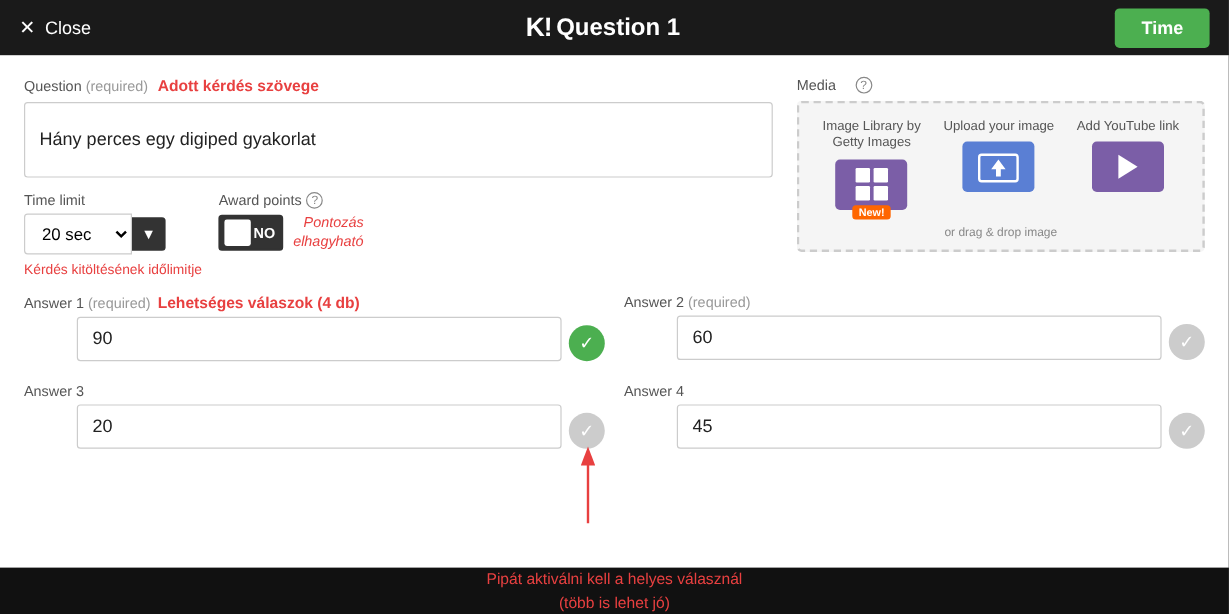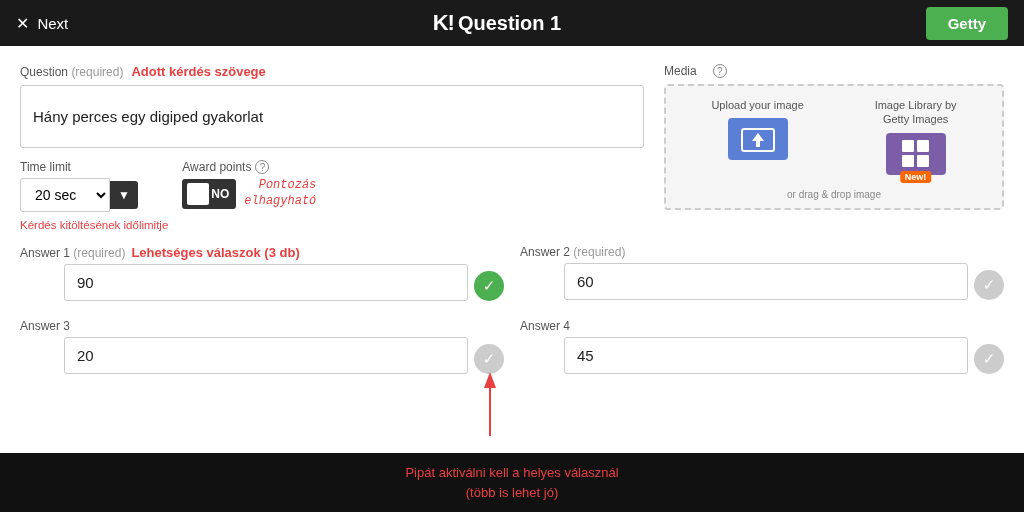--- a/index.html
+++ b/index.html
@@ -349,21 +349,20 @@
       flex-shrink: 0;
     }
     .check-btn.active { background: #4caf50; color: #fff; }
     .check-btn.inactive { background: #ccc; color: #fff; }
 
     
     .bottom-bar {
       background: #111;
       color: #e84040;
       text-align: center;
-      padding: 10px;
       font-size: 13px;
       line-height: 1.5;
       flex-shrink: 0;
     }
 
     .main-wrapper {
       position: relative;
       flex: 1;
       display: flex;
       flex-direction: column;
@@ -395,27 +394,27 @@
       border-bottom: 10px solid transparent;
       border-left: 16px solid #fff;
     }
   </style>
 </head>
 <body>
 
 <div class="header">
   <div class="header-left">
     <span class="close-x">✕</span>
-    <span>Next</span>
+    <span>Close</span>
   </div>
   <div class="header-title">
     <span class="kahoot-logo">K!</span>
     <span>Question 1</span>
   </div>
-  <button class="next-btn">Getty</button>
+  <button class="next-btn">Time</button>
 </div>
 
 <div class="main-wrapper">
   <div class="main-content">
 
     <div class="top-row">
 
       <div class="question-section">
         <div class="question-label-row">
           <span class="label-text">Question <span style="color:#999">(required)</span></span>
@@ -444,74 +443,80 @@
           <div class="award-points-section">
             <div class="award-label-row">
               <span class="award-label">Award points</span>
               <span class="help-icon">?</span>
             </div>
             <div class="toggle-row">
               <div class="toggle-switch">
                 <div class="toggle-knob"></div>
                 <span class="toggle-no">NO</span>
               </div>
-              <div style="display:flex;flex-direction:column;font-family:Liberation Mono, monospace;">
+              <div style="display:flex;flex-direction:column;">
                 <span class="pontozas-annotation">Pontozás</span>
                 <span class="pontozas-annotation">elhagyható</span>
               </div>
             </div>
           </div>
         </div>
       </div>
 
       <div class="media-section">
         <div class="media-label-row">
           <span class="media-label">Media</span>
           <span class="help-icon">?</span>
         </div>
         <div class="media-box">
           <div class="media-options-row">
-
-            <div class="media-option">
-              <span class="media-option-label">Upload your image</span>
-              <div class="media-icon-box upload">
-                <svg width="36" height="32" viewBox="0 0 36 32">
-                  <rect x="2" y="6" width="32" height="22" rx="2" fill="none" stroke="#fff" stroke-width="2"></rect>
-                  <polygon points="18,10 24,18 20,18 20,24 16,24 16,18 12,18" fill="#fff"></polygon>
-                </svg>
-              </div>
-            </div>
 
             <div class="media-option">
               <span class="media-option-label">Image Library by<br>Getty Images</span>
               <div class="media-icon-box getty" style="position:relative;">
                 <div class="getty-grid">
                   <div class="getty-grid-cell"></div>
                   <div class="getty-grid-cell"></div>
                   <div class="getty-grid-cell"></div>
                   <div class="getty-grid-cell"></div>
                 </div>
                 <span class="new-badge">New!</span>
               </div>
             </div>
 
+            <div class="media-option">
+              <span class="media-option-label">Upload your image</span>
+              <div class="media-icon-box upload">
+                <svg width="36" height="32" viewBox="0 0 36 32">
+                  <rect x="2" y="6" width="32" height="22" rx="2" fill="none" stroke="#fff" stroke-width="2"></rect>
+                  <polygon points="18,10 24,18 20,18 20,24 16,24 16,18 12,18" fill="#fff"></polygon>
+                </svg>
+              </div>
+            </div>
+
+            <div class="media-option">
+              <span class="media-option-label">Add YouTube link</span>
+              <div class="media-icon-box youtube">
+                <div class="youtube-play"></div>
+              </div>
+            </div>
 
           </div>
           <span class="drag-drop-text">or drag &amp; drop image</span>
         </div>
       </div>
     </div>
 
     <div class="answers-section">
 
       <div class="answers-row">
         <div class="answer-col">
           <div class="answer-label-row">
             <span class="answer-label">Answer 1 <span style="color:#999">(required)</span></span>
-            <span class="answer-annotation">Lehetséges válaszok (3 db)</span>
+            <span class="answer-annotation">Lehetséges válaszok (4 db)</span>
           </div>
           <div class="answer-input-row">
             <input class="answer-input" type="text" value="90" style="">
             <button class="check-btn active">✓</button>
           </div>
         </div>
         <div class="answer-col">
           <div class="answer-label-row">
             <span class="answer-label">Answer 2 <span style="color:#999">(required)</span></span>
           </div>

